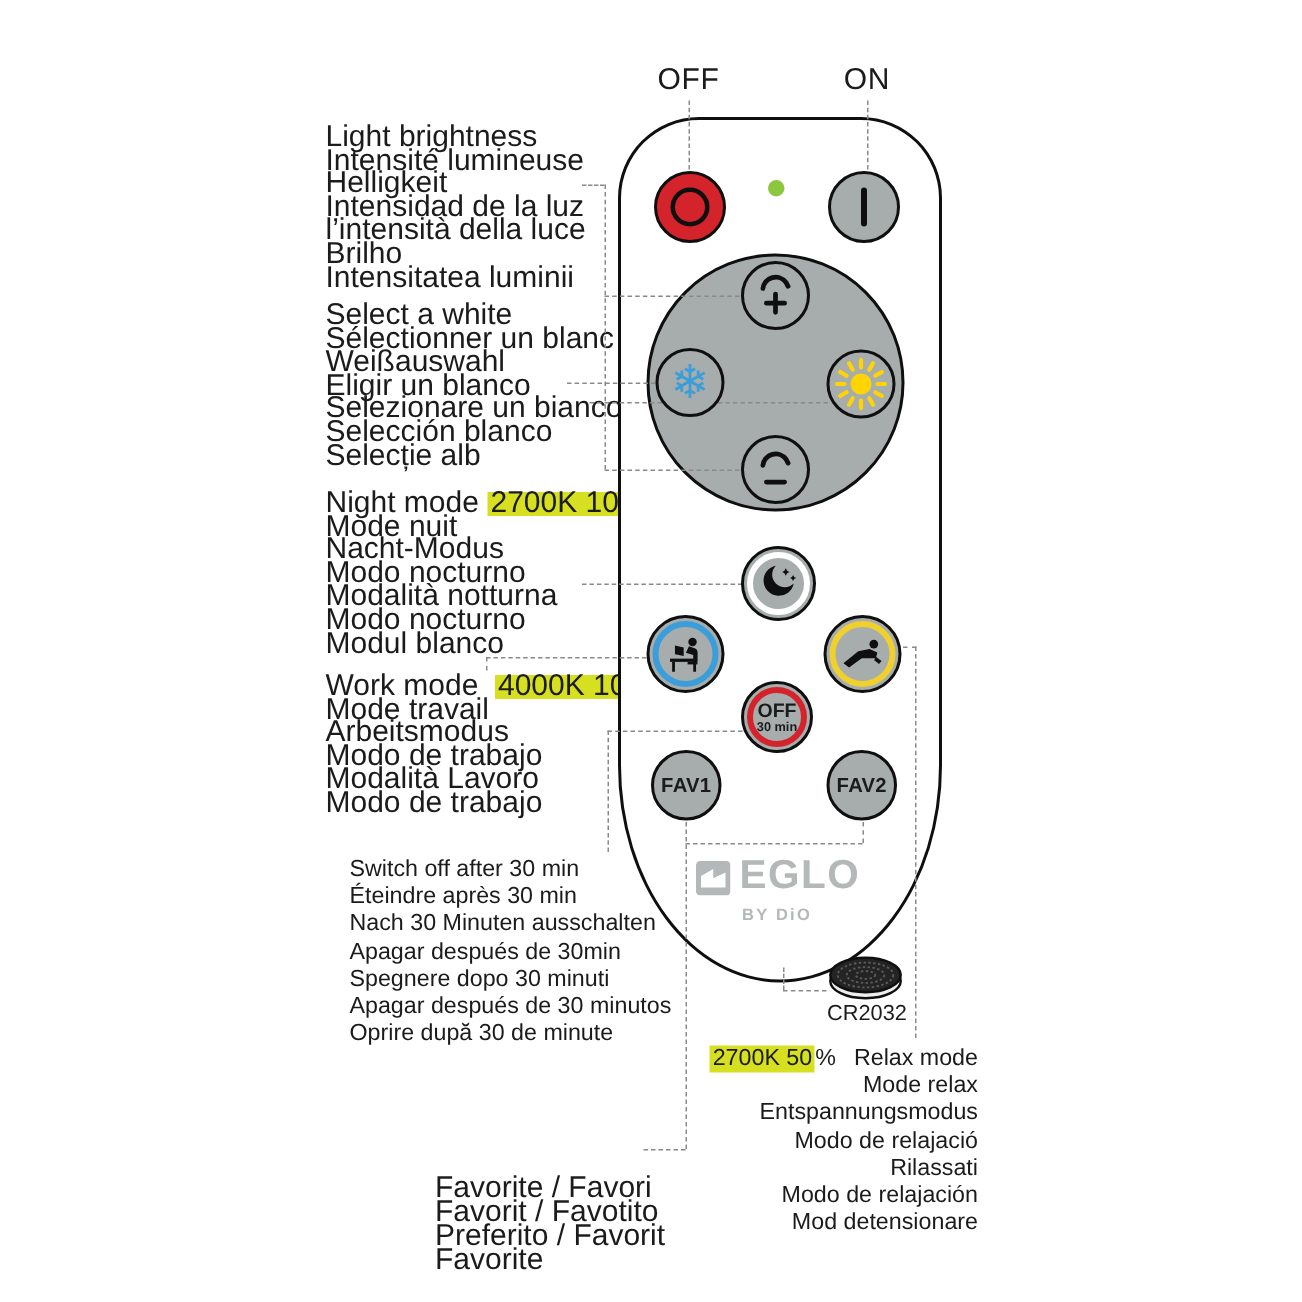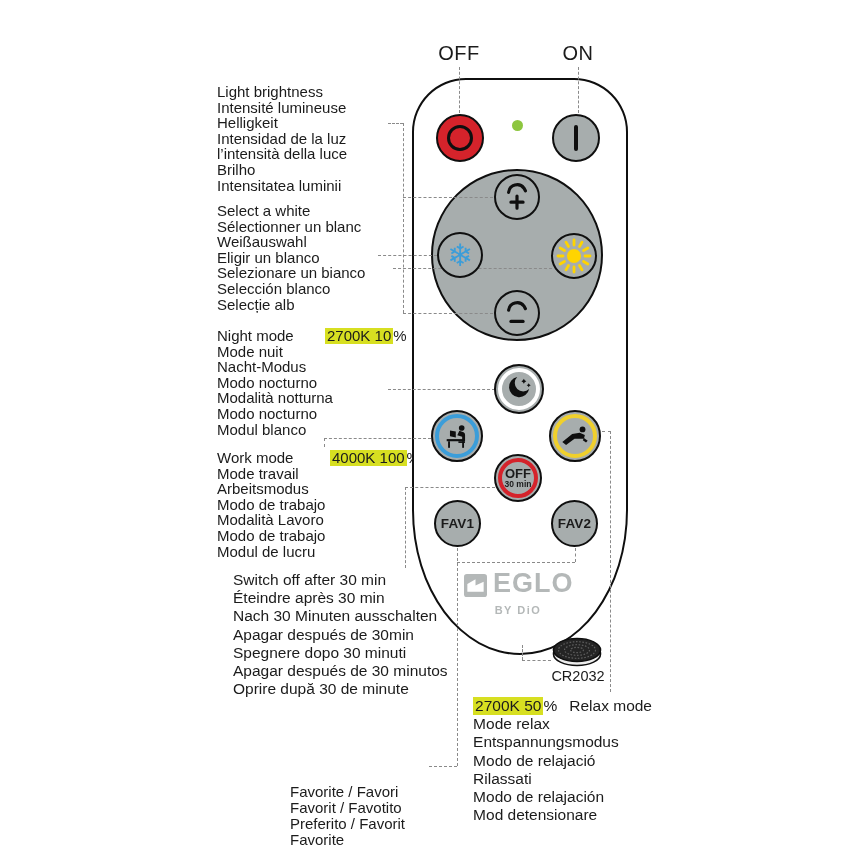--- a/index.html
+++ b/index.html
@@ -1,20 +1,20 @@
 <!DOCTYPE html>
 <html><head>
 <meta charset="utf-8">
 <style>
   html,body{margin:0;padding:0;background:#fff;}
   .canvas{position:relative;width:868px;height:868px;background:#fff;
           font-family:"Liberation Sans",sans-serif;color:#1b1b1b;overflow:hidden;}
 
   
-  .tb{position:absolute;font-size:15px;line-height:15.6px;white-space:nowrap;}
+  .tb{position:absolute;font-size:20px;line-height:15.6px;white-space:nowrap;}
   .tb.lh18{line-height:18.2px;font-size:15.5px;margin-left:16px;}
   .tb.lh16{line-height:16px;}
   .mode-line{display:flex;align-items:baseline;}
   .mt{display:inline-block;}
   .hl{background:#d7df21;padding:0 2px;}
   .gap12{display:inline-block;width:12px;}
   .toplabel{position:absolute;font-size:20px;width:60px;text-align:center;letter-spacing:0.5px;}
 
   
   .dl{position:absolute;z-index:3;}
@@ -229,41 +229,40 @@
     <div class="mode-line">
       <span class="mt" style="width:113px">Work mode</span>
       <span class="hl">4000K 100</span>
       <span>%</span>
     </div>
     <div>Mode travail</div>
     <div>Arbeitsmodus</div>
     <div>Modo de trabajo</div>
     <div>Modalità Lavoro</div>
     <div>Modo de trabajo</div>
-    <div>Modul de lucru</div>
   </div>
 
   <div class="tb lh18" style="left:217px;top:571px">
     <div>Switch off after 30 min</div>
     <div>Éteindre après 30 min</div>
     <div>Nach 30 Minuten ausschalten</div>
     <div>Apagar después de 30min</div>
     <div>Spegnere dopo 30 minuti</div>
     <div>Apagar después de 30 minutos</div>
     <div>Oprire după 30 de minute</div>
   </div>
 
   <div class="tb lh16" style="left:290px;top:784px">
     <div>Favorite / Favori</div>
     <div>Favorit / Favotito</div>
     <div>Preferito / Favorit</div>
     <div>Favorite</div>
   </div>
 
-  <div class="tb lh18" style="right:216px;top:697px;text-align:left">
+  <div class="tb lh18" style="right:216px;top:697px;text-align:right">
     <div class="mode-line" style="justify-content:flex-end">
       <span class="hl">2700K 50</span>
       <span>%</span>
       <span class="gap12"></span>
       <span>Relax mode</span>
     </div>
     <div>Mode relax</div>
     <div>Entspannungsmodus</div>
     <div>Modo de relajació</div>
     <div>Rilassati</div>

